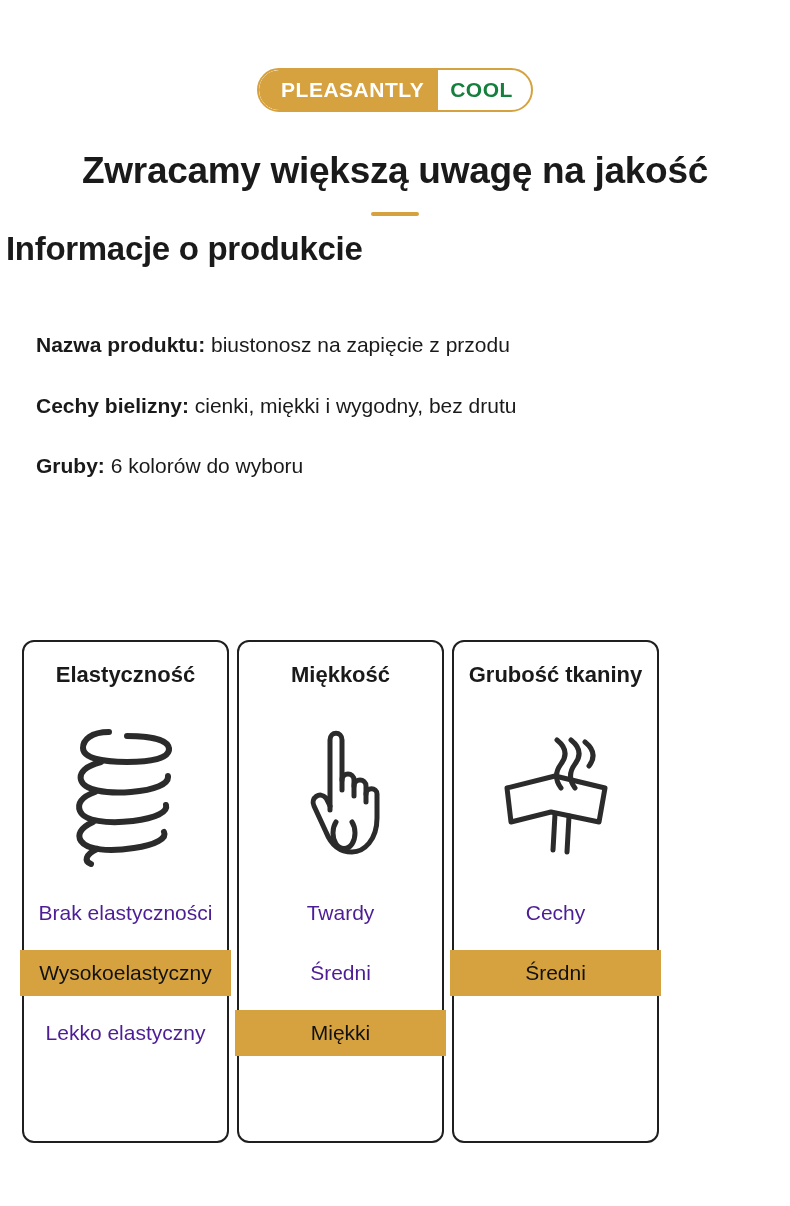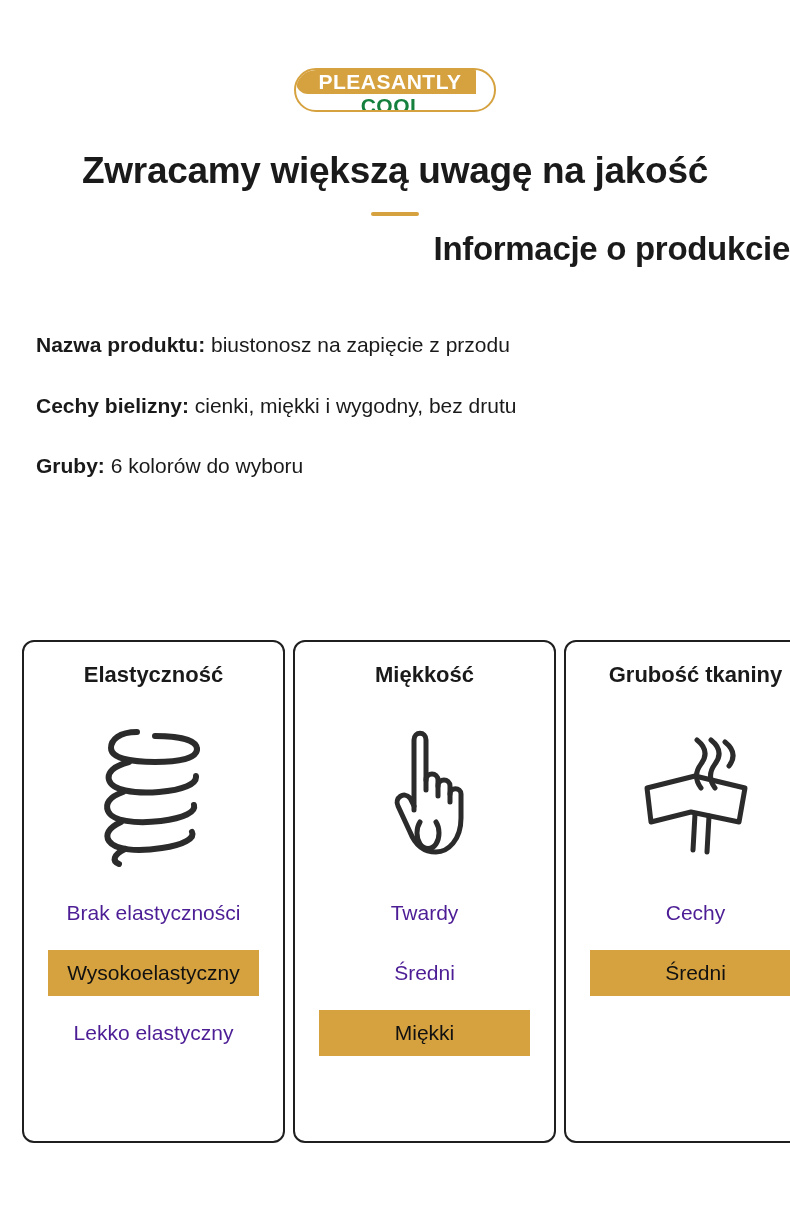--- a/index.html
+++ b/index.html
@@ -27,21 +27,20 @@
   .badge {
     position: relative;
     display: flex;
     align-items: center;
     height: 44px;
     border: 2px solid #d6a23f;
     border-radius: 22px;
     padding: 0 18px 0 0;
     background: #ffffff;
     overflow: hidden;
-    flex-direction: column;
   }
   .badge-left {
     background: #d6a23f;
     color: #ffffff;
     font-weight: bold;
     font-size: 21px;
     letter-spacing: 0.5px;
     height: 100%;
     display: flex;
     align-items: center;
@@ -67,21 +66,21 @@
     letter-spacing: -0.3px;
   }
   .divider {
     width: 48px;
     height: 4px;
     background: #d6a23f;
     margin: 18px auto 14px auto;
     border-radius: 2px;
   }
   .h2 {
-    text-align: right;
+    text-align: left;
     font-size: 33px;
     font-weight: bold;
     letter-spacing: -0.3px;
     padding-left: 6px;
   }
 
   
   .info {
     margin-top: 62px;
     padding: 0 36px;
@@ -97,21 +96,21 @@
 
   
   .cards {
     position: absolute;
     top: 640px;
     left: 22px;
     display: flex;
     gap: 8px;
   }
   .card {
-    width: 263px;
+    width: 207px;
     height: 503px;
     border: 2px solid #1f1f1f;
     border-radius: 12px;
     background: #ffffff;
     display: flex;
     flex-direction: column;
     align-items: center;
     padding-top: 20px;
   }
   .card-title {

